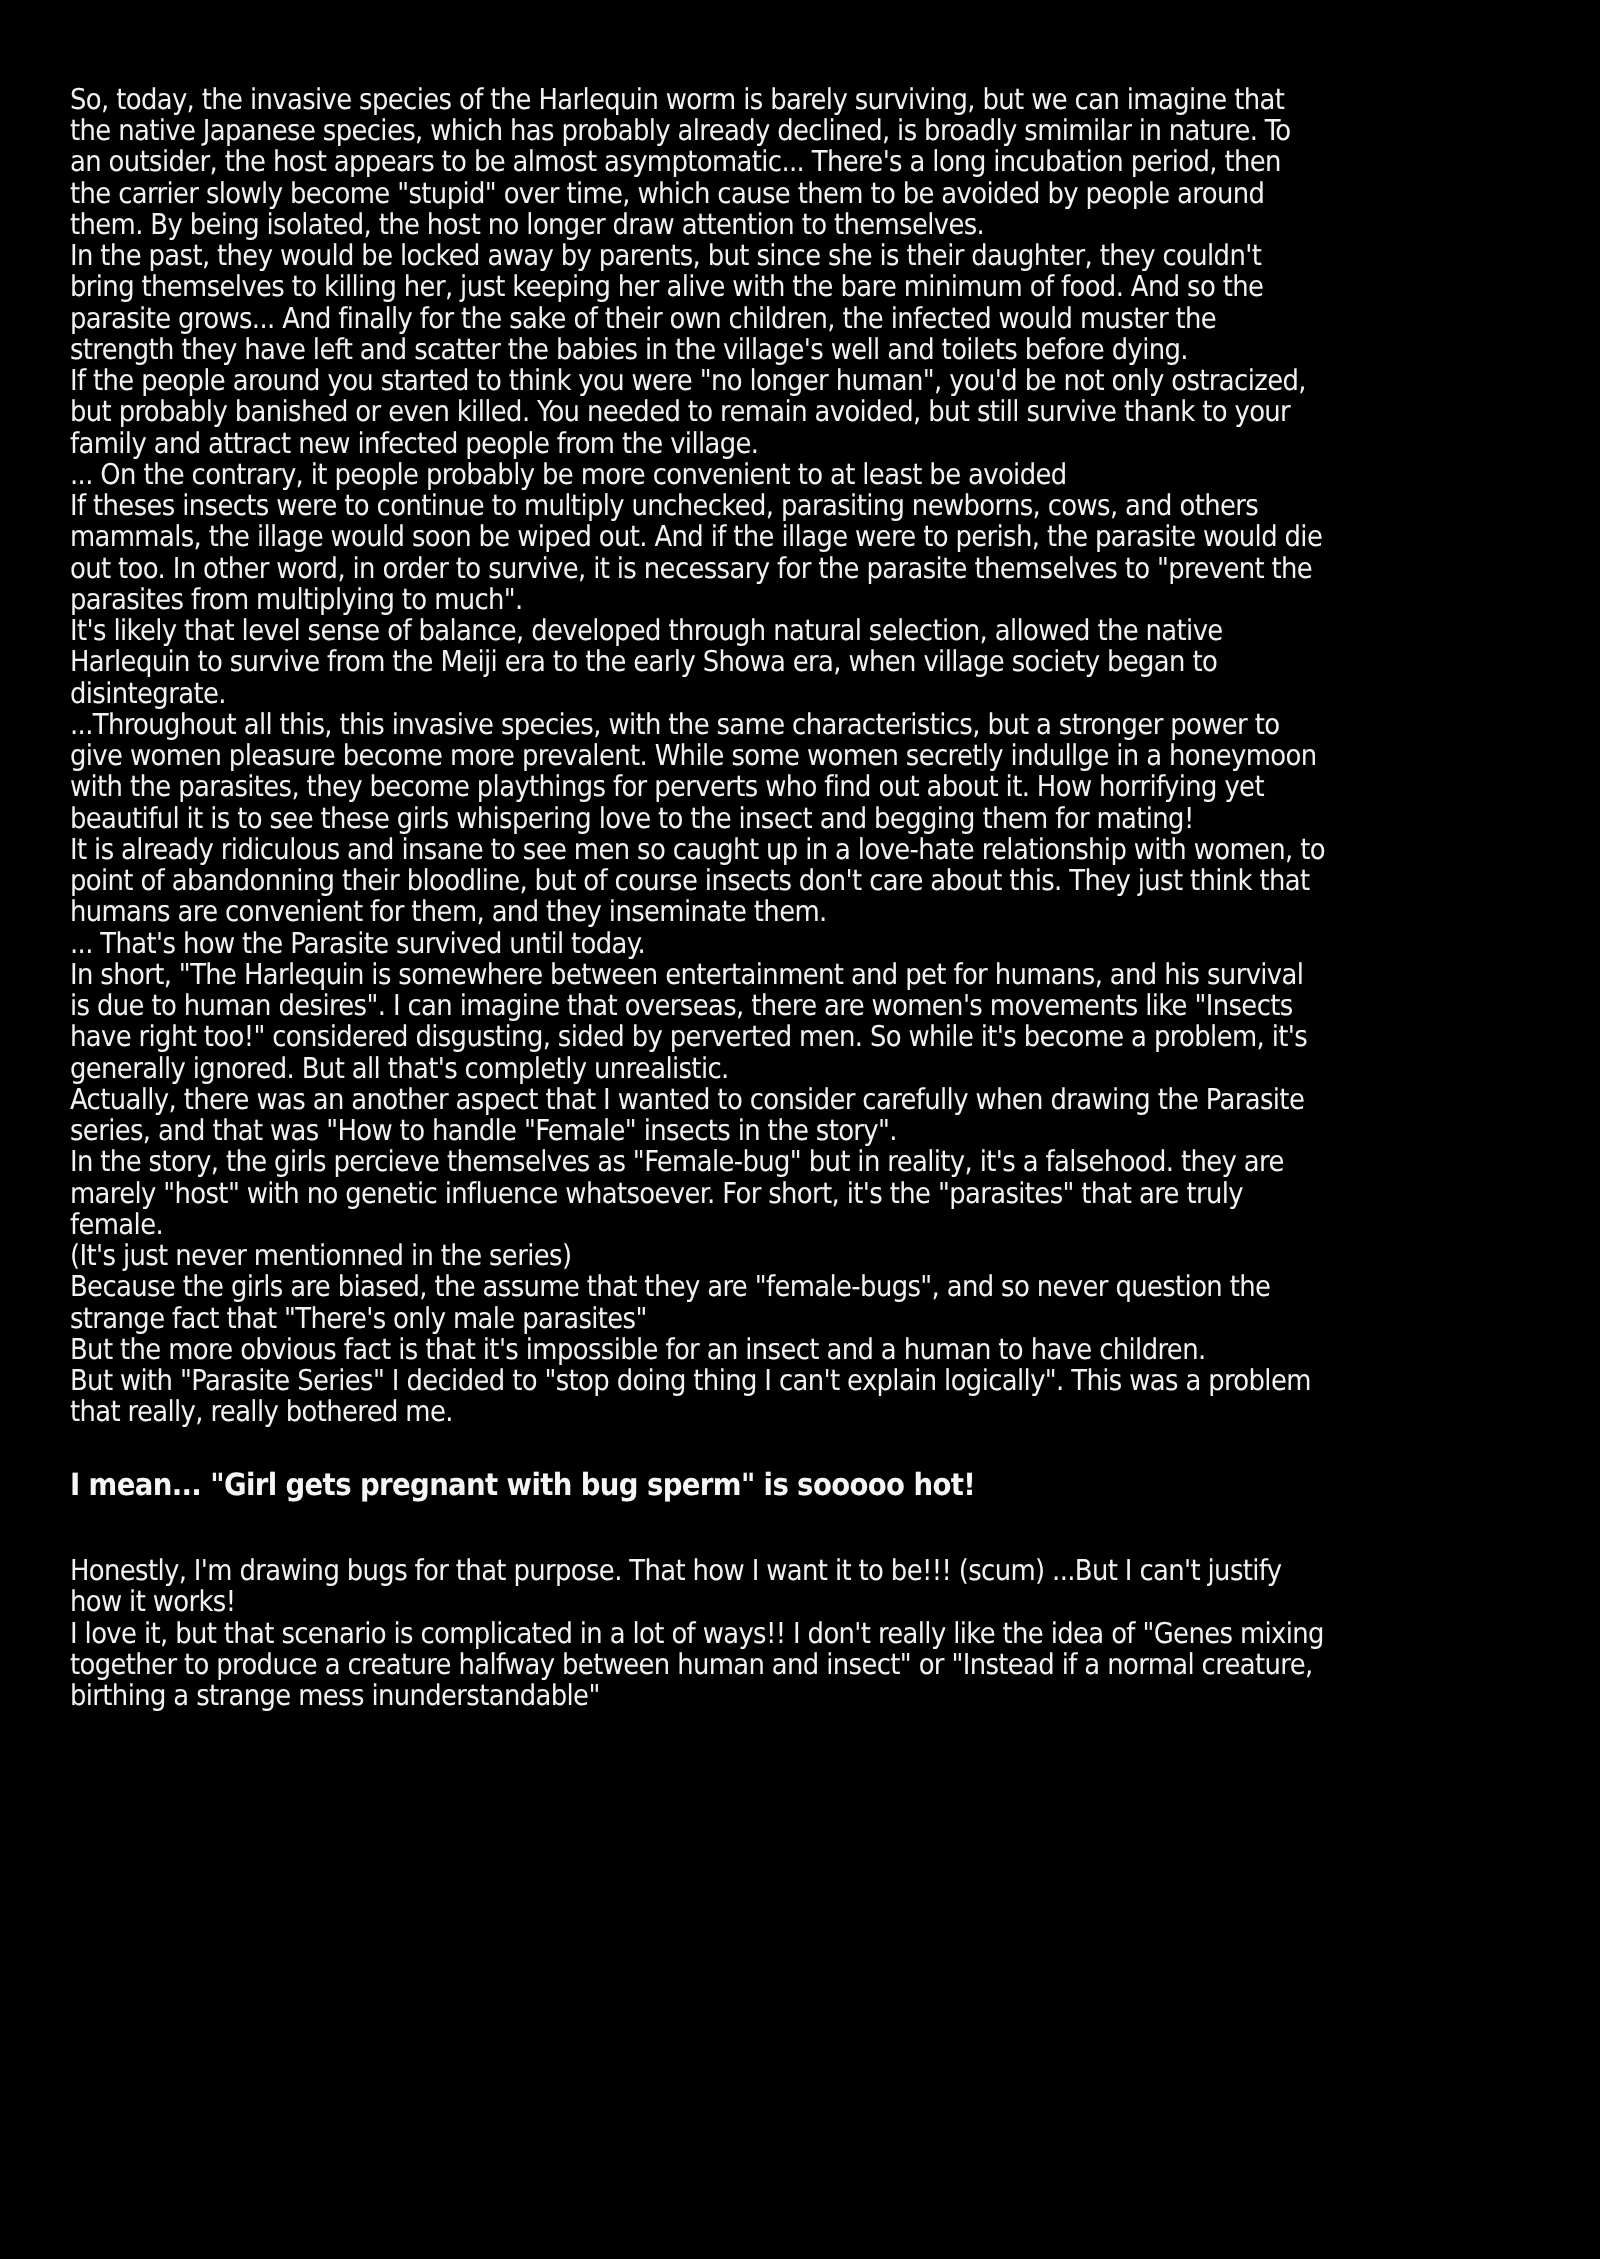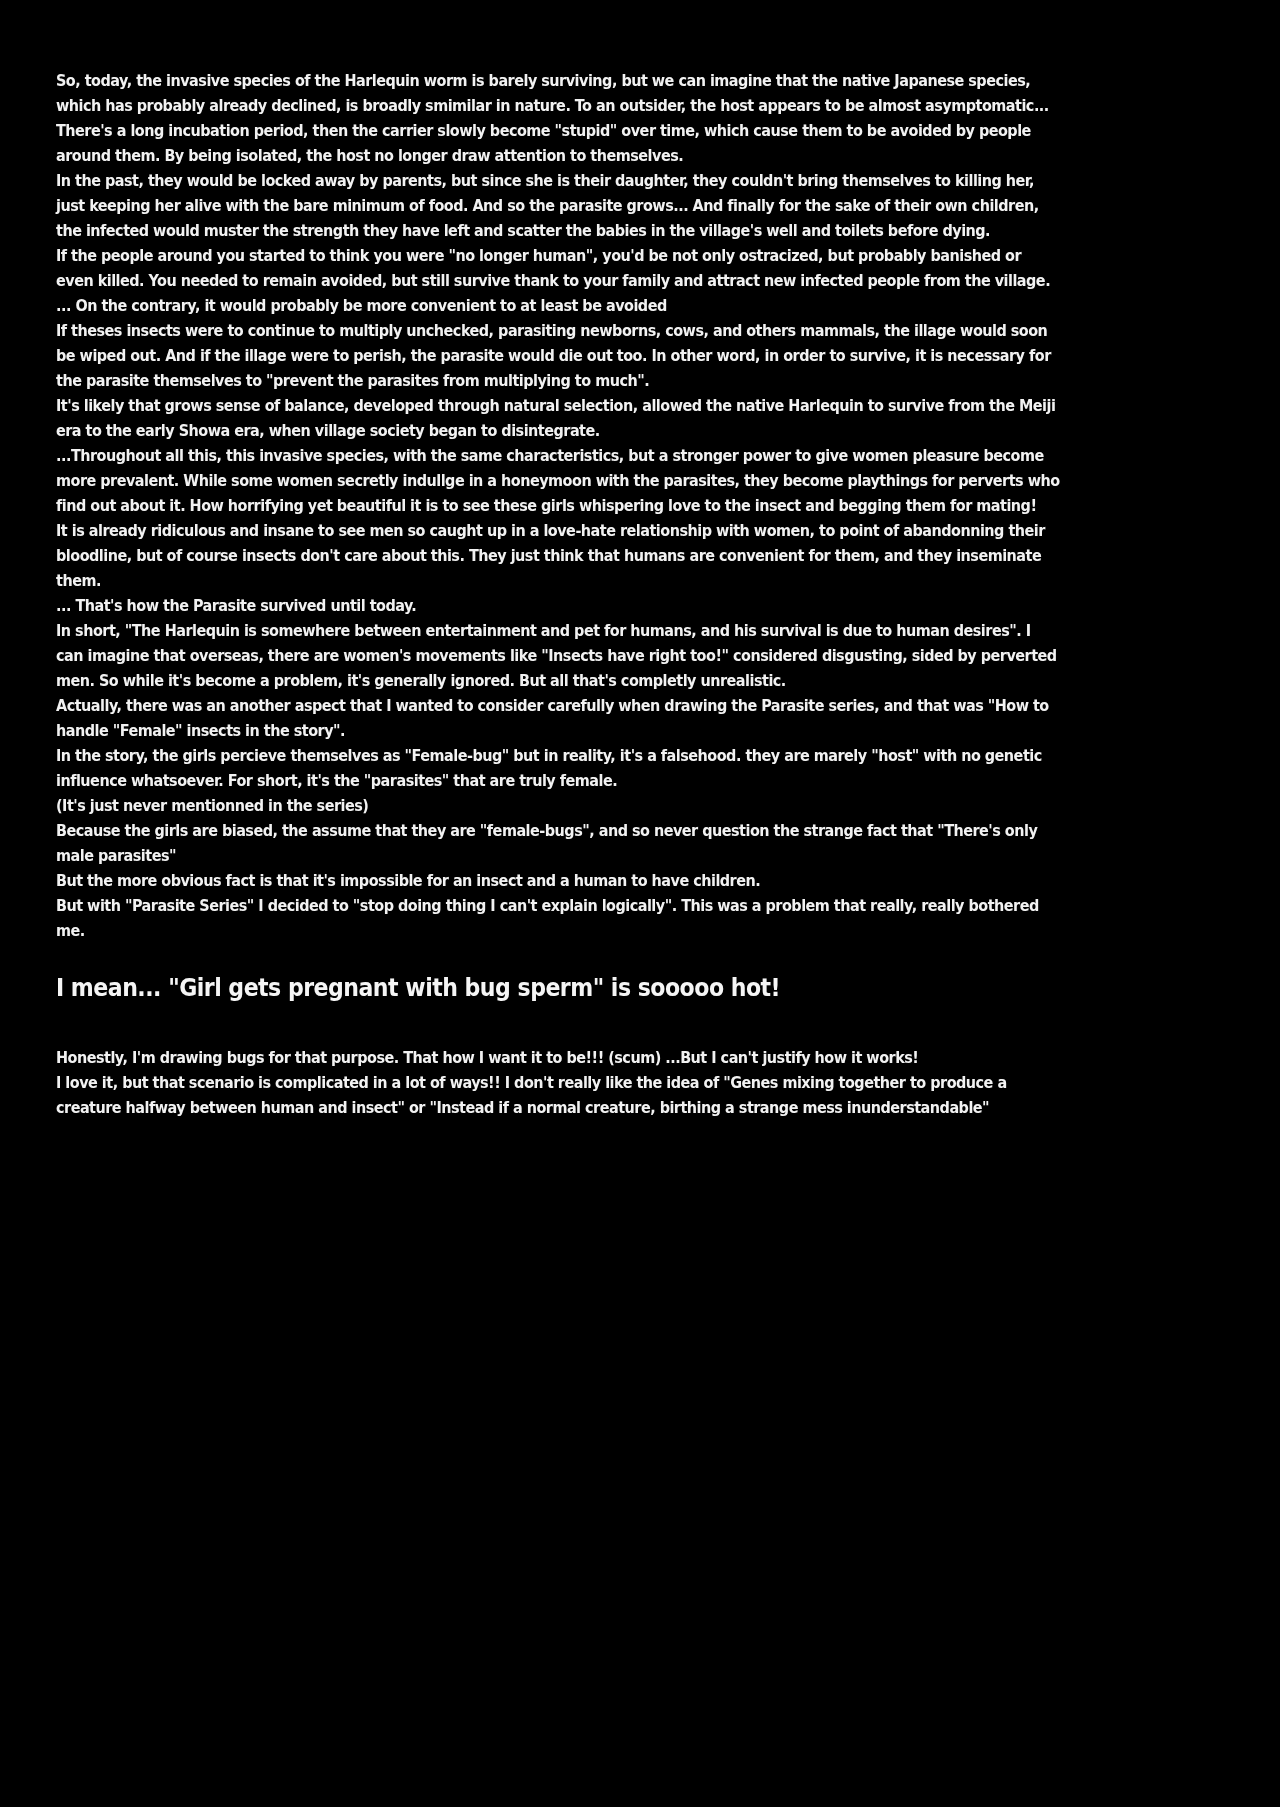--- a/index.html
+++ b/index.html
@@ -17,24 +17,24 @@
   .page {
     box-sizing: border-box;
     width: 1280px;
     height: 1807px;
     padding: 68px 220px 0 56px;
     background: #000000;
     color: #f2f2f2;
   }
   .text-block p {
     margin: 0;
-    font-size: 16px;
+    font-size: 23px;
     line-height: 25px;
     letter-spacing: -0.5px;
-    font-weight: 700;
+    font-weight: 400;
     color: #f2f2f2;
   }
   .section-2 {
   }
   .emphasis-heading {
     margin: 30px 0 0 0;
     font-size: 24.5px;
     line-height: 30px;
     letter-spacing: -0.5px;
     font-weight: 700;
@@ -46,23 +46,23 @@
 </style>
 </head>
 <body>
 
 <div class="page">
 
   <div class="text-block">
     <p>So, today, the invasive species of the Harlequin worm is barely surviving, but we can imagine that the native Japanese species, which has probably already declined, is broadly smimilar in nature. To an outsider, the host appears to be almost asymptomatic... There's a long incubation period, then the carrier slowly become "stupid" over time, which cause them to be avoided by people around them. By being isolated, the host no longer draw attention to themselves.</p>
     <p>In the past, they would be locked away by parents, but since she is their daughter, they couldn't bring themselves to killing her, just keeping her alive with the bare minimum of food. And so the parasite grows... And finally for the sake of their own children, the infected would muster the strength they have left and scatter the babies in the village's well and toilets before dying.</p>
     <p>If the people around you started to think you were "no longer human", you'd be not only ostracized, but probably banished or even killed. You needed to remain avoided, but still survive thank to your family and attract new infected people from the village.</p>
-    <p>... On the contrary, it would probably be more convenient to at least be avoided</p>
+    <p>... On the contrary, it people probably be more convenient to at least be avoided</p>
     <p>If theses insects were to continue to multiply unchecked, parasiting newborns, cows, and others mammals, the illage would soon be wiped out. And if the illage were to perish, the parasite would die out too. In other word, in order to survive, it is necessary for the parasite themselves to "prevent the parasites from multiplying to much".</p>
-    <p>It's likely that grows sense of balance, developed through natural selection, allowed the native Harlequin to survive from the Meiji era to the early Showa era, when village society began to disintegrate.</p>
+    <p>It's likely that level sense of balance, developed through natural selection, allowed the native Harlequin to survive from the Meiji era to the early Showa era, when village society began to disintegrate.</p>
     <p>...Throughout all this, this invasive species, with the same characteristics, but a stronger power to give women pleasure become more prevalent. While some women secretly indullge in a honeymoon with the parasites, they become playthings for perverts who find out about it. How horrifying yet beautiful it is to see these girls whispering love to the insect and begging them for mating!</p>
     <p>It is already ridiculous and insane to see men so caught up in a love-hate relationship with women, to point of abandonning their bloodline, but of course insects don't care about this. They just think that humans are convenient for them, and they inseminate them.</p>
     <p>... That's how the Parasite survived until today.</p>
     <p>In short, "The Harlequin is somewhere between entertainment and pet for humans, and his survival is due to human desires". I can imagine that overseas, there are women's movements like "Insects have right too!" considered disgusting, sided by perverted men. So while it's become a problem, it's generally ignored. But all that's completly unrealistic.</p>
   </div>
 
   <div class="text-block section-2">
     <p>Actually, there was an another aspect that I wanted to consider carefully when drawing the Parasite series, and that was "How to handle "Female" insects in the story".</p>
     <p>In the story, the girls percieve themselves as "Female-bug" but in reality, it's a falsehood. they are marely "host" with no genetic influence whatsoever. For short, it's the "parasites" that are truly female.</p>
     <p>(It's just never mentionned in the series)</p>

